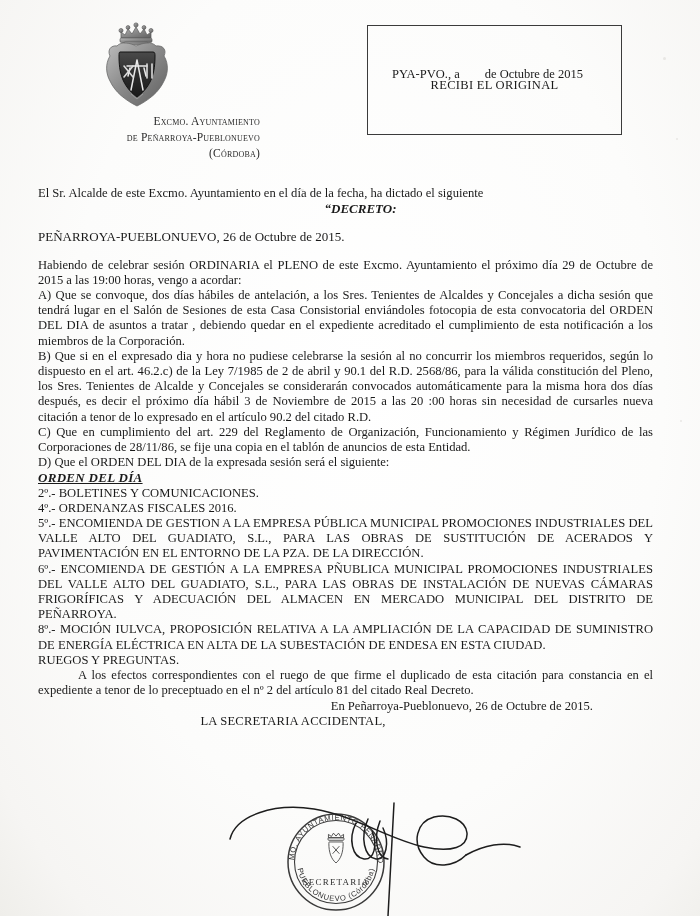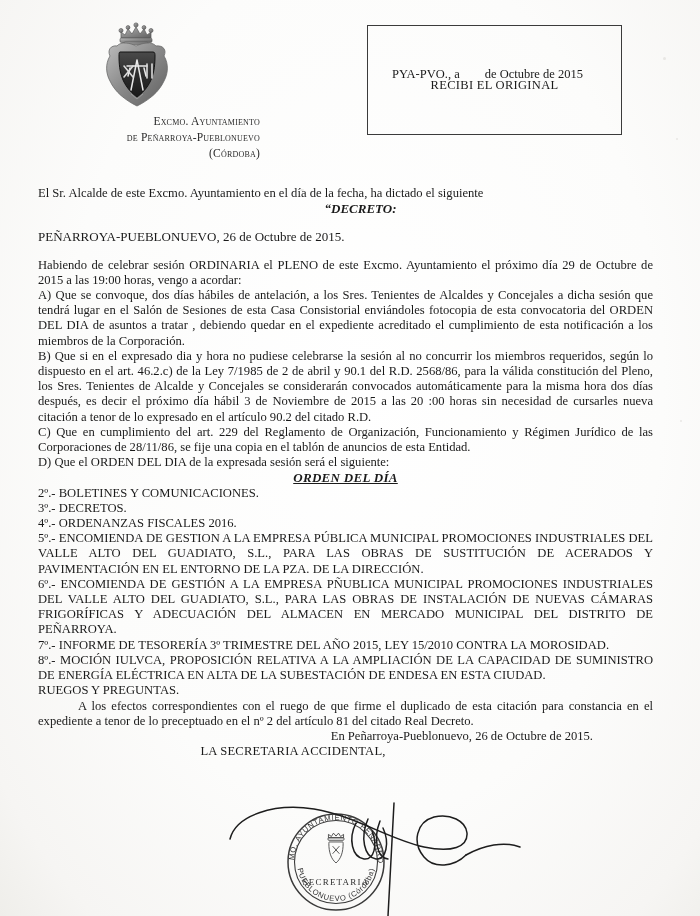--- a/index.html
+++ b/index.html
@@ -96,21 +96,20 @@
   .decreto {
     text-align: center;
     font-weight: bold;
     font-style: italic;
     font-size: 13px;
     padding-left: 30px;
   }
   .place-date { font-size: 13px; }
   .b { font-weight: normal; }
   .orden-head {
-    text-align: center;
     font-weight: bold;
     font-style: italic;
     text-decoration: underline;
     font-size: 13px;
     letter-spacing: .3px;
   }
   .agenda p { margin: 0; text-align: justify; }
   .agenda { font-size: 12.6px; line-height: 15.2px; }
   .closing { text-indent: 40px; }
   .sign-line { text-align: right; padding-right: 60px; }
@@ -216,25 +215,23 @@
 
   <p>A) Que se convoque, dos días hábiles de antelación, a los Sres. Tenientes de Alcaldes y Concejales a dicha sesión que tendrá lugar en el Salón de Sesiones de esta Casa Consistorial enviándoles fotocopia de esta convocatoria del ORDEN DEL DIA de asuntos a tratar , debiendo quedar en el expediente acreditado el cumplimiento de esta notificación a los miembros de la Corporación.</p>
   <p>B) Que si en el expresado dia y hora no pudiese celebrarse la sesión al no concurrir los miembros requeridos, según lo dispuesto en el art. 46.2.c) de la Ley 7/1985 de 2 de abril y 90.1 del R.D. 2568/86, para la válida constitución del Pleno, los Sres. Tenientes de Alcalde y Concejales se considerarán convocados automáticamente para la misma hora dos días después, es decir el próximo día hábil 3 de Noviembre de 2015 a las 20 :00 horas sin necesidad de cursarles nueva citación a tenor de lo expresado en el artículo 90.2 del citado R.D.</p>
   <p>C) Que en cumplimiento del art. 229 del Reglamento de Organización, Funcionamiento y Régimen Jurídico de las Corporaciones de 28/11/86, se fije una copia en el tablón de anuncios de esta Entidad.</p>
   <p>D) Que el ORDEN DEL DIA de la expresada sesión será el siguiente:</p>
 
   <p class="orden-head">ORDEN DEL DÍA</p>
 
   <div class="agenda">
     <p>2º.- BOLETINES Y COMUNICACIONES.</p>
-    <p>3º.- DECRETOS.</p>
     <p>4º.- ORDENANZAS FISCALES 2016.</p>
     <p>5º.- ENCOMIENDA DE GESTION A LA EMPRESA PÚBLICA MUNICIPAL PROMOCIONES INDUSTRIALES DEL VALLE ALTO DEL GUADIATO, S.L., PARA LAS OBRAS DE SUSTITUCIÓN DE ACERADOS Y PAVIMENTACIÓN EN EL ENTORNO DE LA PZA. DE LA DIRECCIÓN.</p>
     <p>6º.- ENCOMIENDA DE GESTIÓN A LA EMPRESA PÑUBLICA MUNICIPAL PROMOCIONES INDUSTRIALES DEL VALLE ALTO DEL GUADIATO, S.L., PARA LAS OBRAS DE INSTALACIÓN DE NUEVAS CÁMARAS FRIGORÍFICAS Y ADECUACIÓN DEL ALMACEN EN MERCADO MUNICIPAL DEL DISTRITO DE PEÑARROYA.</p>
-    <p>7º.- INFORME DE TESORERÍA 3º TRIMESTRE DEL AÑO 2015, LEY 15/2010 CONTRA LA MOROSIDAD.</p>
     <p>8º.- MOCIÓN IULVCA, PROPOSICIÓN RELATIVA A LA AMPLIACIÓN DE LA CAPACIDAD DE SUMINISTRO DE ENERGÍA ELÉCTRICA EN ALTA DE LA SUBESTACIÓN DE ENDESA EN ESTA CIUDAD.</p>
     <p>RUEGOS Y PREGUNTAS.</p>
   </div>
 
   <p class="closing">A los efectos correspondientes con el ruego de que firme el duplicado de esta citación para constancia en el expediente a tenor de lo preceptuado en el nº 2 del artículo 81 del citado Real Decreto.</p>
   <p class="sign-line">En Peñarroya-Pueblonuevo, 26 de Octubre de 2015.</p>
   <p class="sign-title">LA SECRETARIA ACCIDENTAL,</p>
 </div>
 
 <div class="stamp-wrap">

